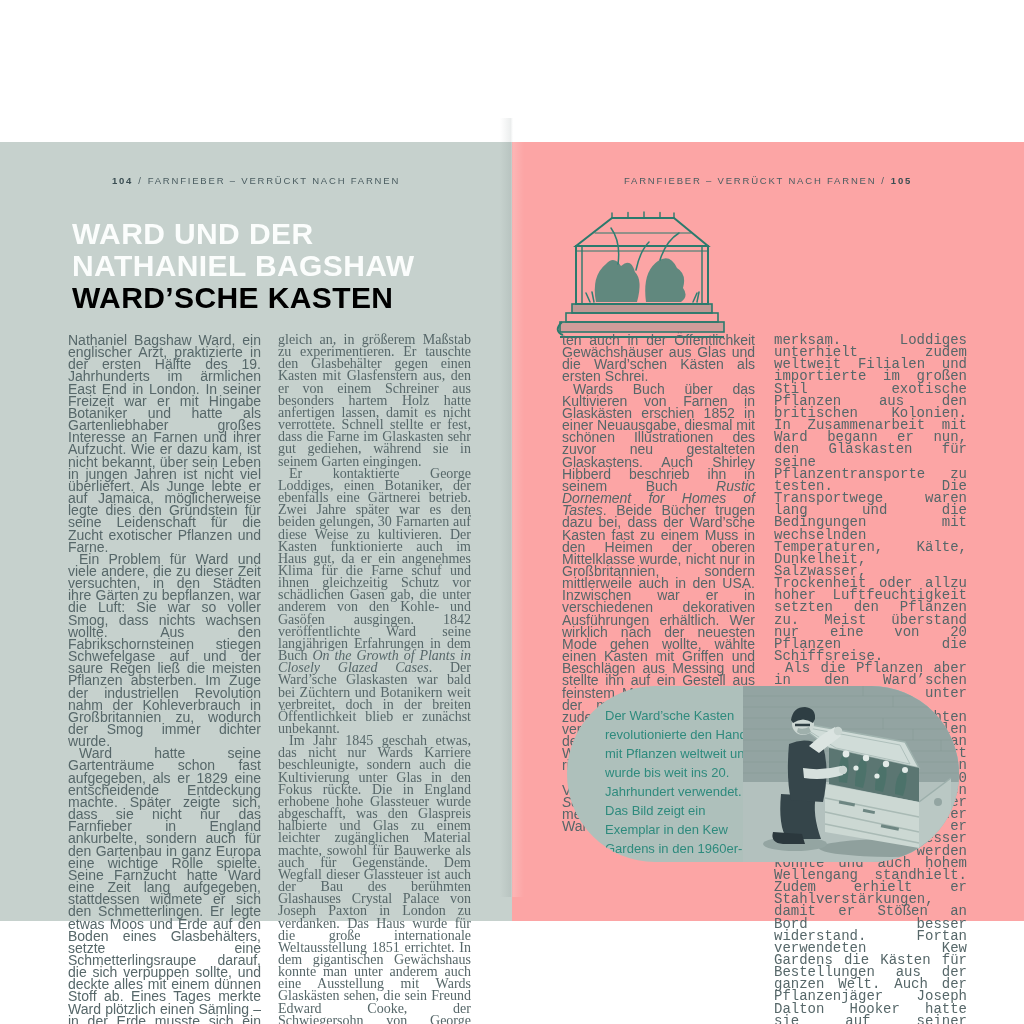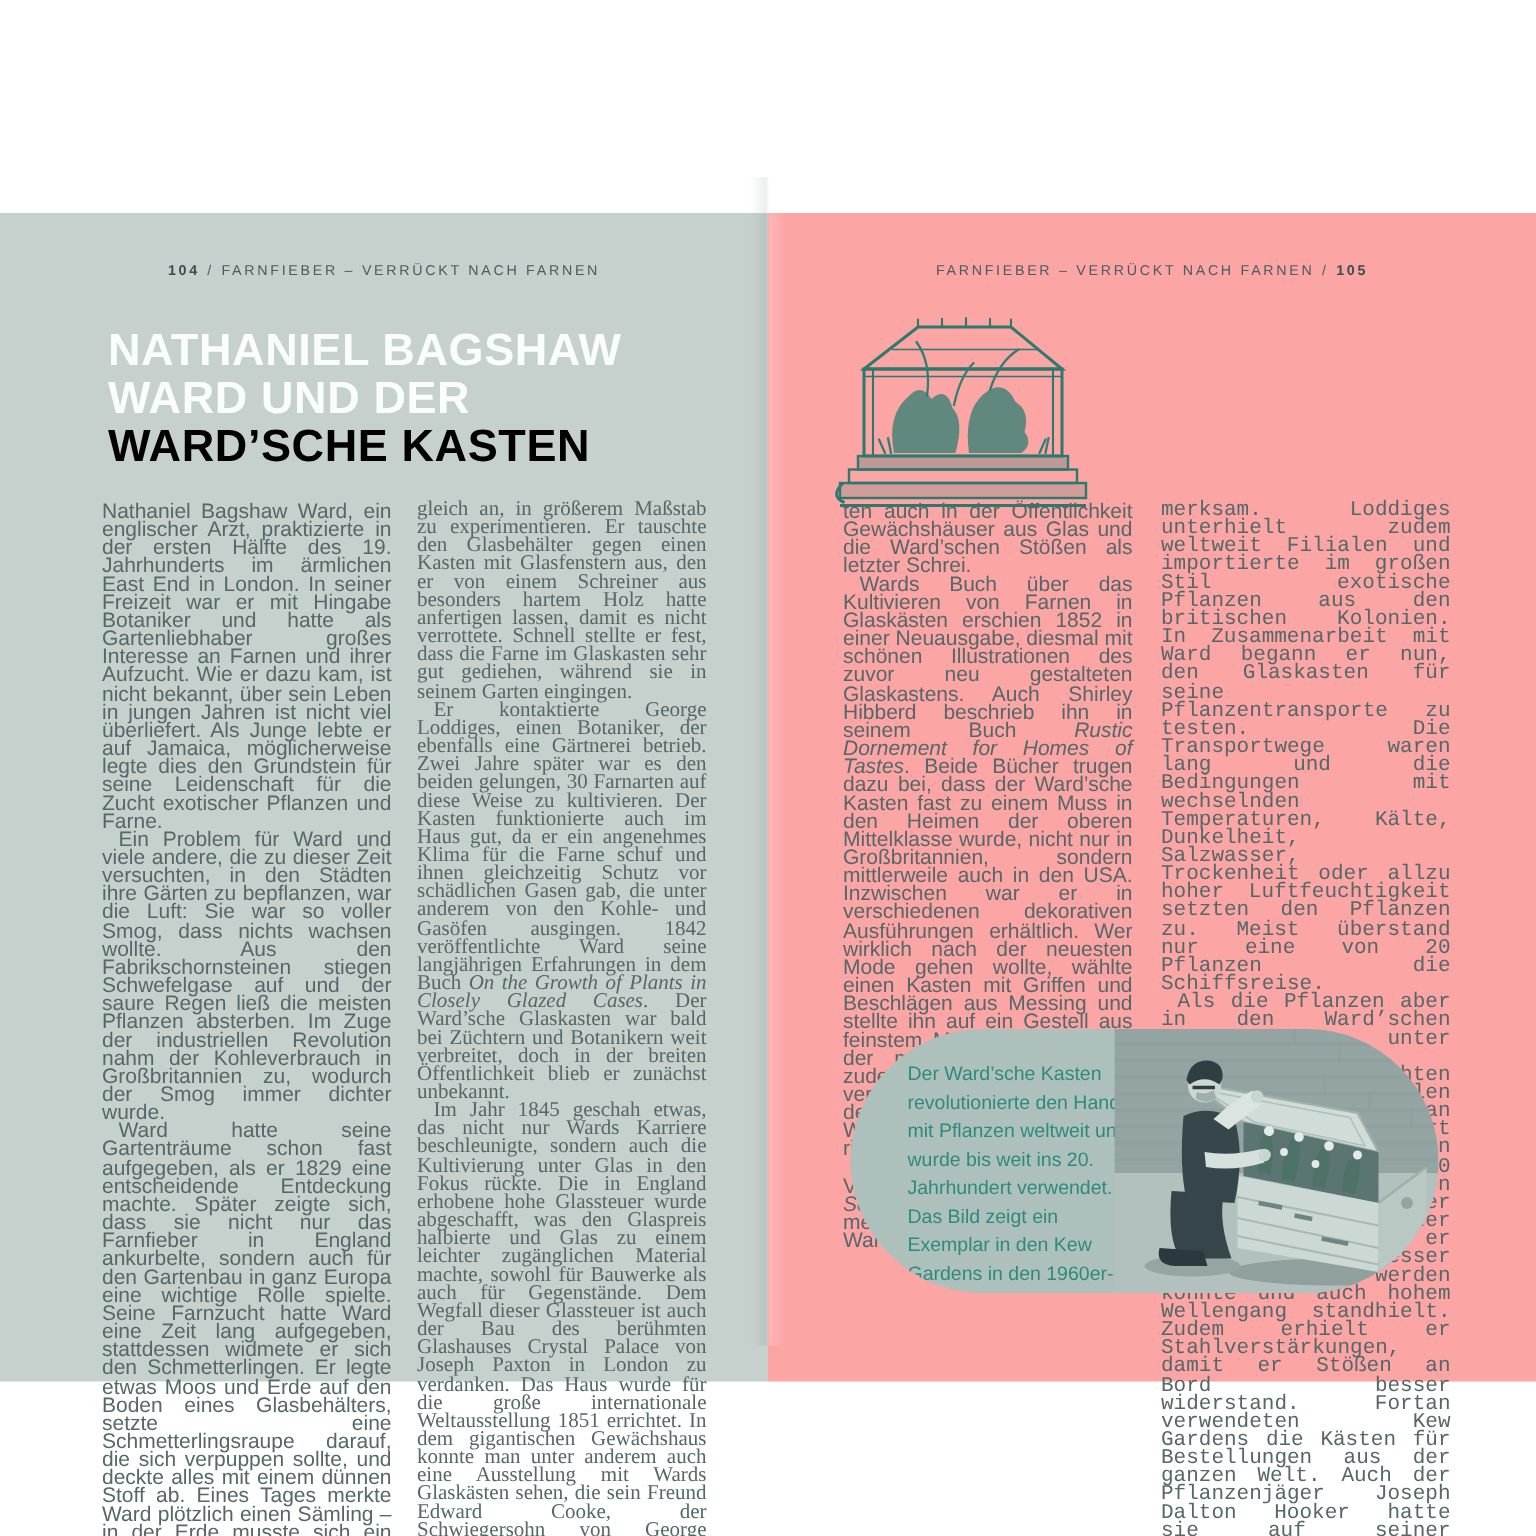--- a/index.html
+++ b/index.html
@@ -57,22 +57,22 @@
 </head>
 <body>
 
 <div class="canvas">
   <div class="spread">
 
     <div class="page left">
       <div class="running-head"><span class="pgnum">104</span><span class="sep">/</span><span>FARNFIEBER – VERRÜCKT NACH FARNEN</span></div>
 
       <div class="headline">
+        <div class="hl-white">WARD UND DER</div>
         <div class="hl-white">NATHANIEL BAGSHAW</div>
-        <div class="hl-white">WARD UND DER</div>
         <div class="hl-teal">WARD’SCHE KASTEN</div>
       </div>
 
       <div class="col col-l1">
           <p><span>Nathaniel Bagshaw Ward, ein englischer Arzt, praktizierte in der ersten Hälfte des 19. Jahrhunderts im ärmlichen East End in London. In seiner Freizeit war er mit Hingabe Botaniker und hatte als Gartenliebhaber großes Interesse an Farnen und ihrer Aufzucht. Wie er dazu kam, ist nicht bekannt, über sein Leben in jungen Jahren ist nicht viel überliefert. Als Junge lebte er auf Jamaica, möglicherweise legte dies den Grundstein für seine Leidenschaft für die Zucht exotischer Pflanzen und Farne.</span></p>
           <p><span>Ein Problem für Ward und viele andere, die zu dieser Zeit versuchten, in den Städten ihre Gärten zu bepflanzen, war die Luft: Sie war so voller Smog, dass nichts wachsen wollte. Aus den Fabrikschornsteinen stiegen Schwefelgase auf und der saure Regen ließ die meisten Pflanzen absterben. Im Zuge der industriellen Revolution nahm der Kohleverbrauch in Großbritannien zu, wodurch der Smog immer dichter wurde.</span></p>
           <p><span>Ward hatte seine Gartenträume schon fast aufgegeben, als er 1829 eine entscheidende Entdeckung machte. Später zeigte sich, dass sie nicht nur das Farnfieber in England ankurbelte, sondern auch für den Gartenbau in ganz Europa eine wichtige Rolle spielte. Seine Farnzucht hatte Ward eine Zeit lang aufgegeben, stattdessen widmete er sich den Schmetterlingen. Er legte etwas Moos und Erde auf den Boden eines Glasbehälters, setzte eine Schmetterlingsraupe darauf, die sich verpuppen sollte, und deckte alles mit einem dünnen Stoff ab. Eines Tages merkte Ward plötzlich einen Sämling – in der Erde musste sich ein Samen befunden haben, der im feuchten Moos aufgegangen war. Der Glasbehälter bildete ein eigenes Ökosystem, das nur selten Wasser benötigte. Von der Sonne erwärmt, stieg Wasserdampf auf, kondensierte und kam den Pflanzen wieder zu Gute. Die Luft darin war außerdem frei von Ruß und Verunreinigungen.</span></p>
         </div>
       <div class="col col-l2">
           <p><span>gleich an, in größerem Maßstab zu experimentieren. Er tauschte den Glasbehälter gegen einen Kasten mit Glasfenstern aus, den er von einem Schreiner aus besonders hartem Holz hatte anfertigen lassen, damit es nicht verrottete. Schnell stellte er fest, dass die Farne im Glaskasten sehr gut gediehen, während sie in seinem Garten eingingen.</span></p>
@@ -109,21 +109,21 @@
               <path d="M70,58 Q73,36 63,22"></path>
               <path d="M112,54 Q118,35 131,27"></path>
               <path d="M88,64 Q92,45 101,36"></path>
               <path d="M42,96 l-4,-9 M46,96 l-2,-10 M145,96 l4,-9 M149,96 l2,-10"></path>
             </g>
           </g>
         </svg>
       </div>
 
       <div class="col col-r1">
-          <p><span>ten auch in der Öffentlichkeit Gewächshäuser aus Glas und die Ward’schen Stößen als letzter Schrei.</span></p>
+          <p><span>ten auch in der Öffentlichkeit Gewächshäuser aus Glas und die Ward’schen Kästen als ersten Schrei.</span></p>
           <p><span>Wards Buch über das Kultivieren von Farnen in Glaskästen erschien 1852 in einer Neuausgabe, diesmal mit schönen Illustrationen des zuvor neu gestalteten Glaskastens. Auch Shirley Hibberd beschrieb ihn in seinem Buch </span><i>Rustic Dornement for Homes of Tastes</i><span>. Beide Bücher trugen dazu bei, dass der Ward’sche Kasten fast zu einem Muss in den Heimen der oberen Mittelklasse wurde, nicht nur in Großbritannien, sondern mittlerweile auch in den USA. Inzwischen war er in verschiedenen dekorativen Ausführungen erhältlich. Wer wirklich nach der neuesten Mode gehen wollte, wählte einen Kasten mit Griffen und Beschlägen aus Messing und stellte ihn auf ein Gestell aus feinstem Mahagoni. Das Glas der meisten Kästen wurde zudem mit kleinen Rillen versehen, damit das innen an der Scheibe kondensierte Wasser leicht in die Erde rinnen konnte.</span></p>
           <p><span>Da George England zweiter Vorsitzender der </span><i>Horticultural Society</i><span> war, wurden noch mehr Leute auf den Ward’schen Kasten auf-</span></p>
         </div>
       <div class="col col-r2">
           <p><span>merksam. Loddiges unterhielt zudem weltweit Filialen und importierte im großen Stil exotische Pflanzen aus den britischen Kolonien. In Zusammenarbeit mit Ward begann er nun, den Glaskasten für seine Pflanzentransporte zu testen. Die Transportwege waren lang und die Bedingungen mit wechselnden Temperaturen, Kälte, Dunkelheit, Salzwasser, Trockenheit oder allzu hoher Luftfeuchtigkeit setzten den Pflanzen zu. Meist überstand nur eine von 20 Pflanzen die Schiffsreise.</span></p>
           <p><span>Als die Pflanzen aber in den Ward’schen Kästen unter geschützten, ausreichend feuchten und hellen Verhältnissen oben an Deck transportiert wurden, kamen stattdessen 19 von 20 Pflanzen wohlbehalten an. Später wurde der Kasten weiter modifiziert, damit er an Deck besser verankert werden konnte und auch hohem Wellengang standhielt. Zudem erhielt er Stahlverstärkungen, damit er Stößen an Bord besser widerstand. Fortan verwendeten Kew Gardens die Kästen für Bestellungen aus der ganzen Welt. Auch der Pflanzenjäger Joseph Dalton Hooker hatte sie auf seiner Expedition in die Antarktis dabei.</span></p>
         </div>
 
       <div class="callout">
         <div class="callout-caption">Der Ward’sche Kasten revolutionierte den Handel mit Pflanzen weltweit und wurde bis weit ins 20. Jahrhundert verwendet. Das Bild zeigt ein Exemplar in den Kew Gardens in den 1960er-Jahren.</div>

